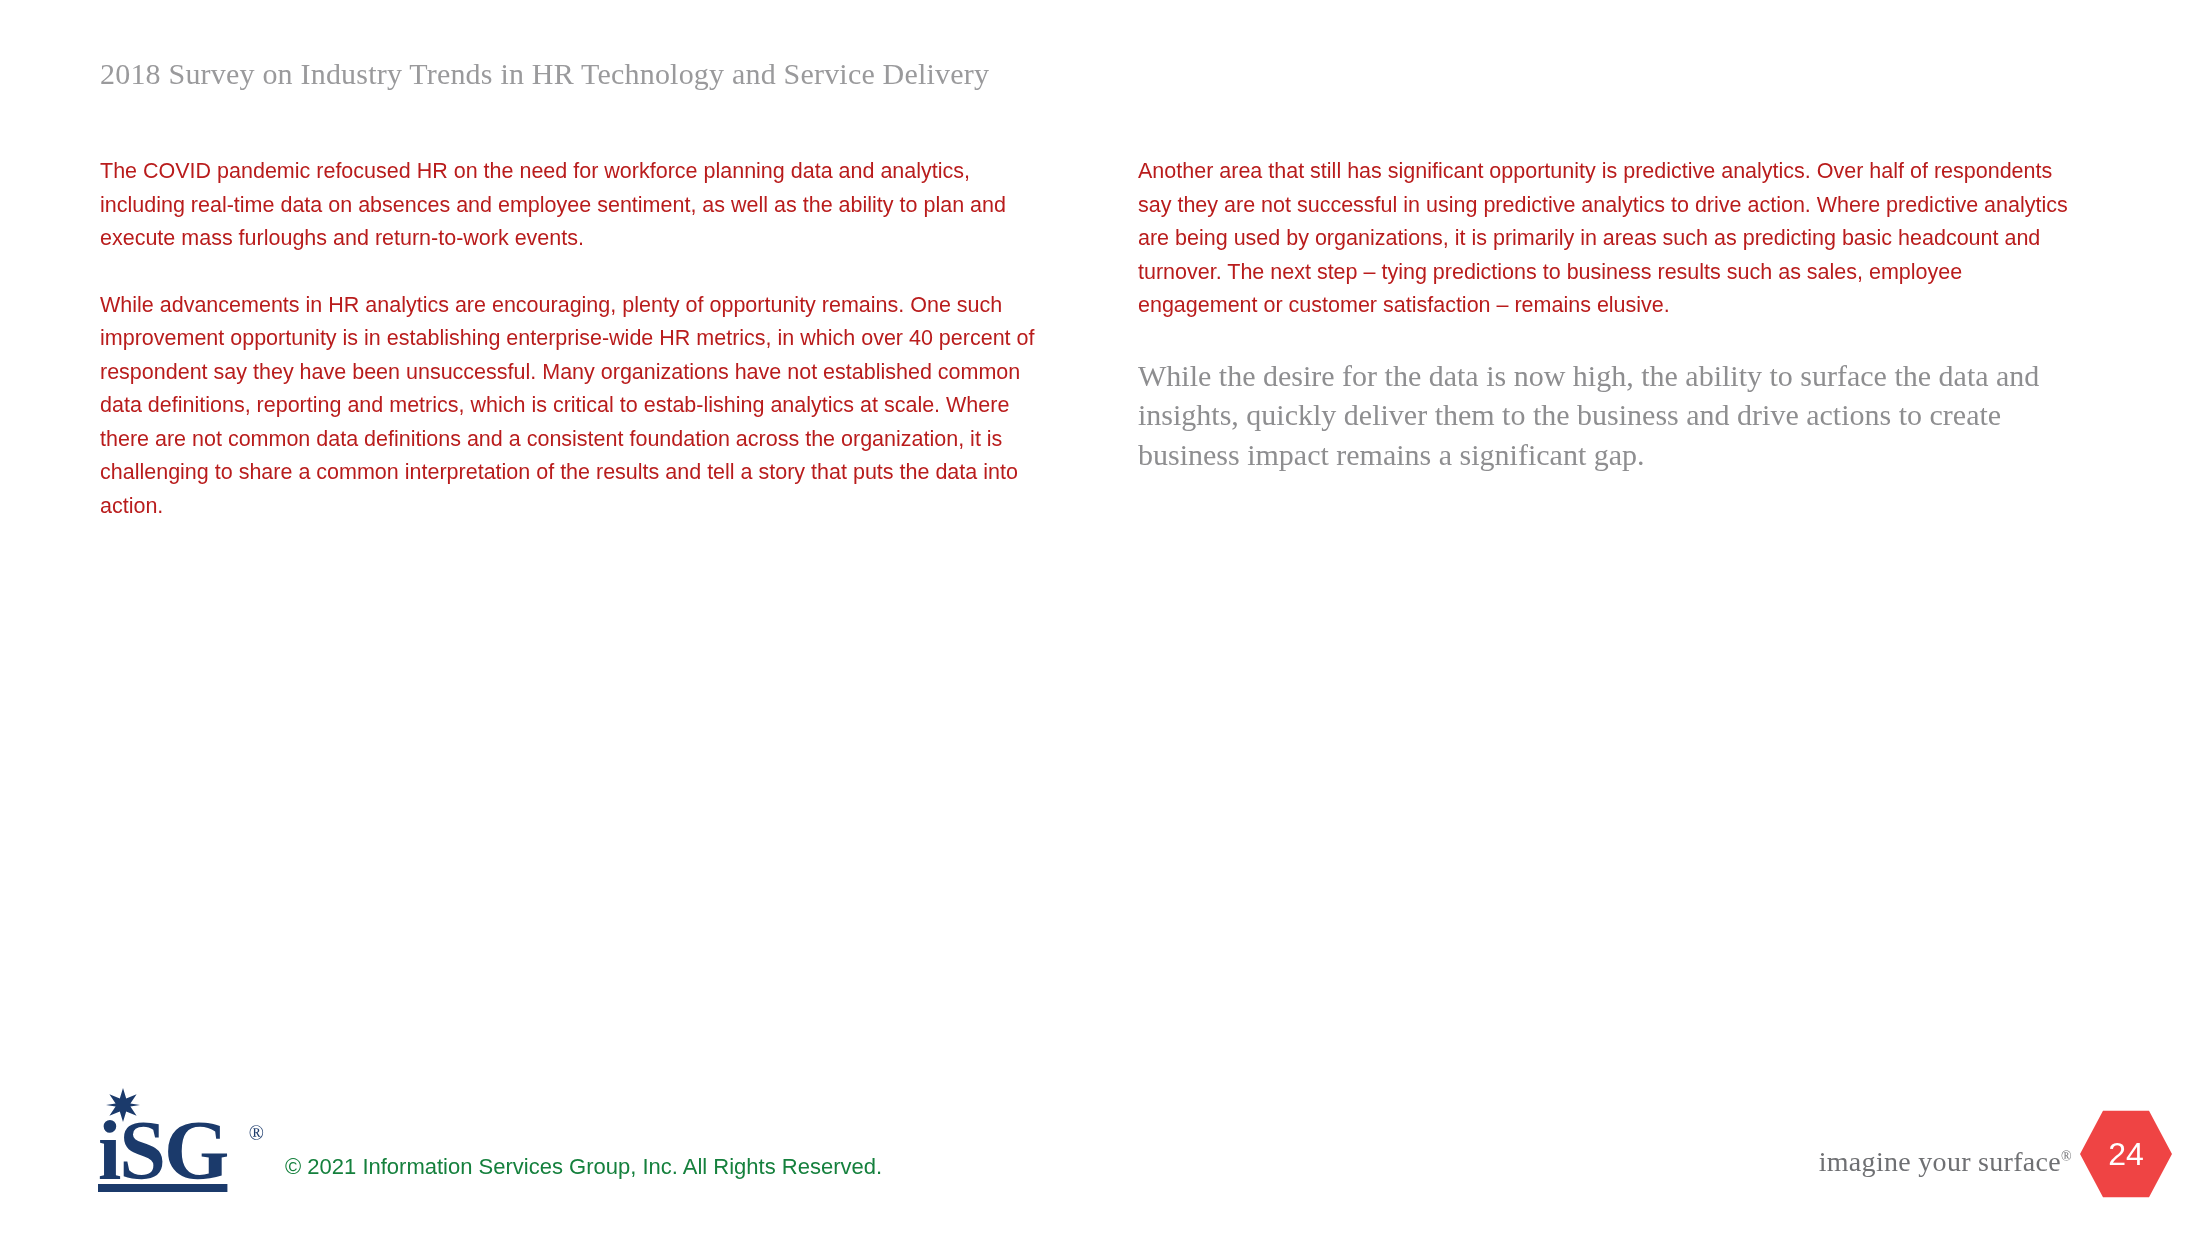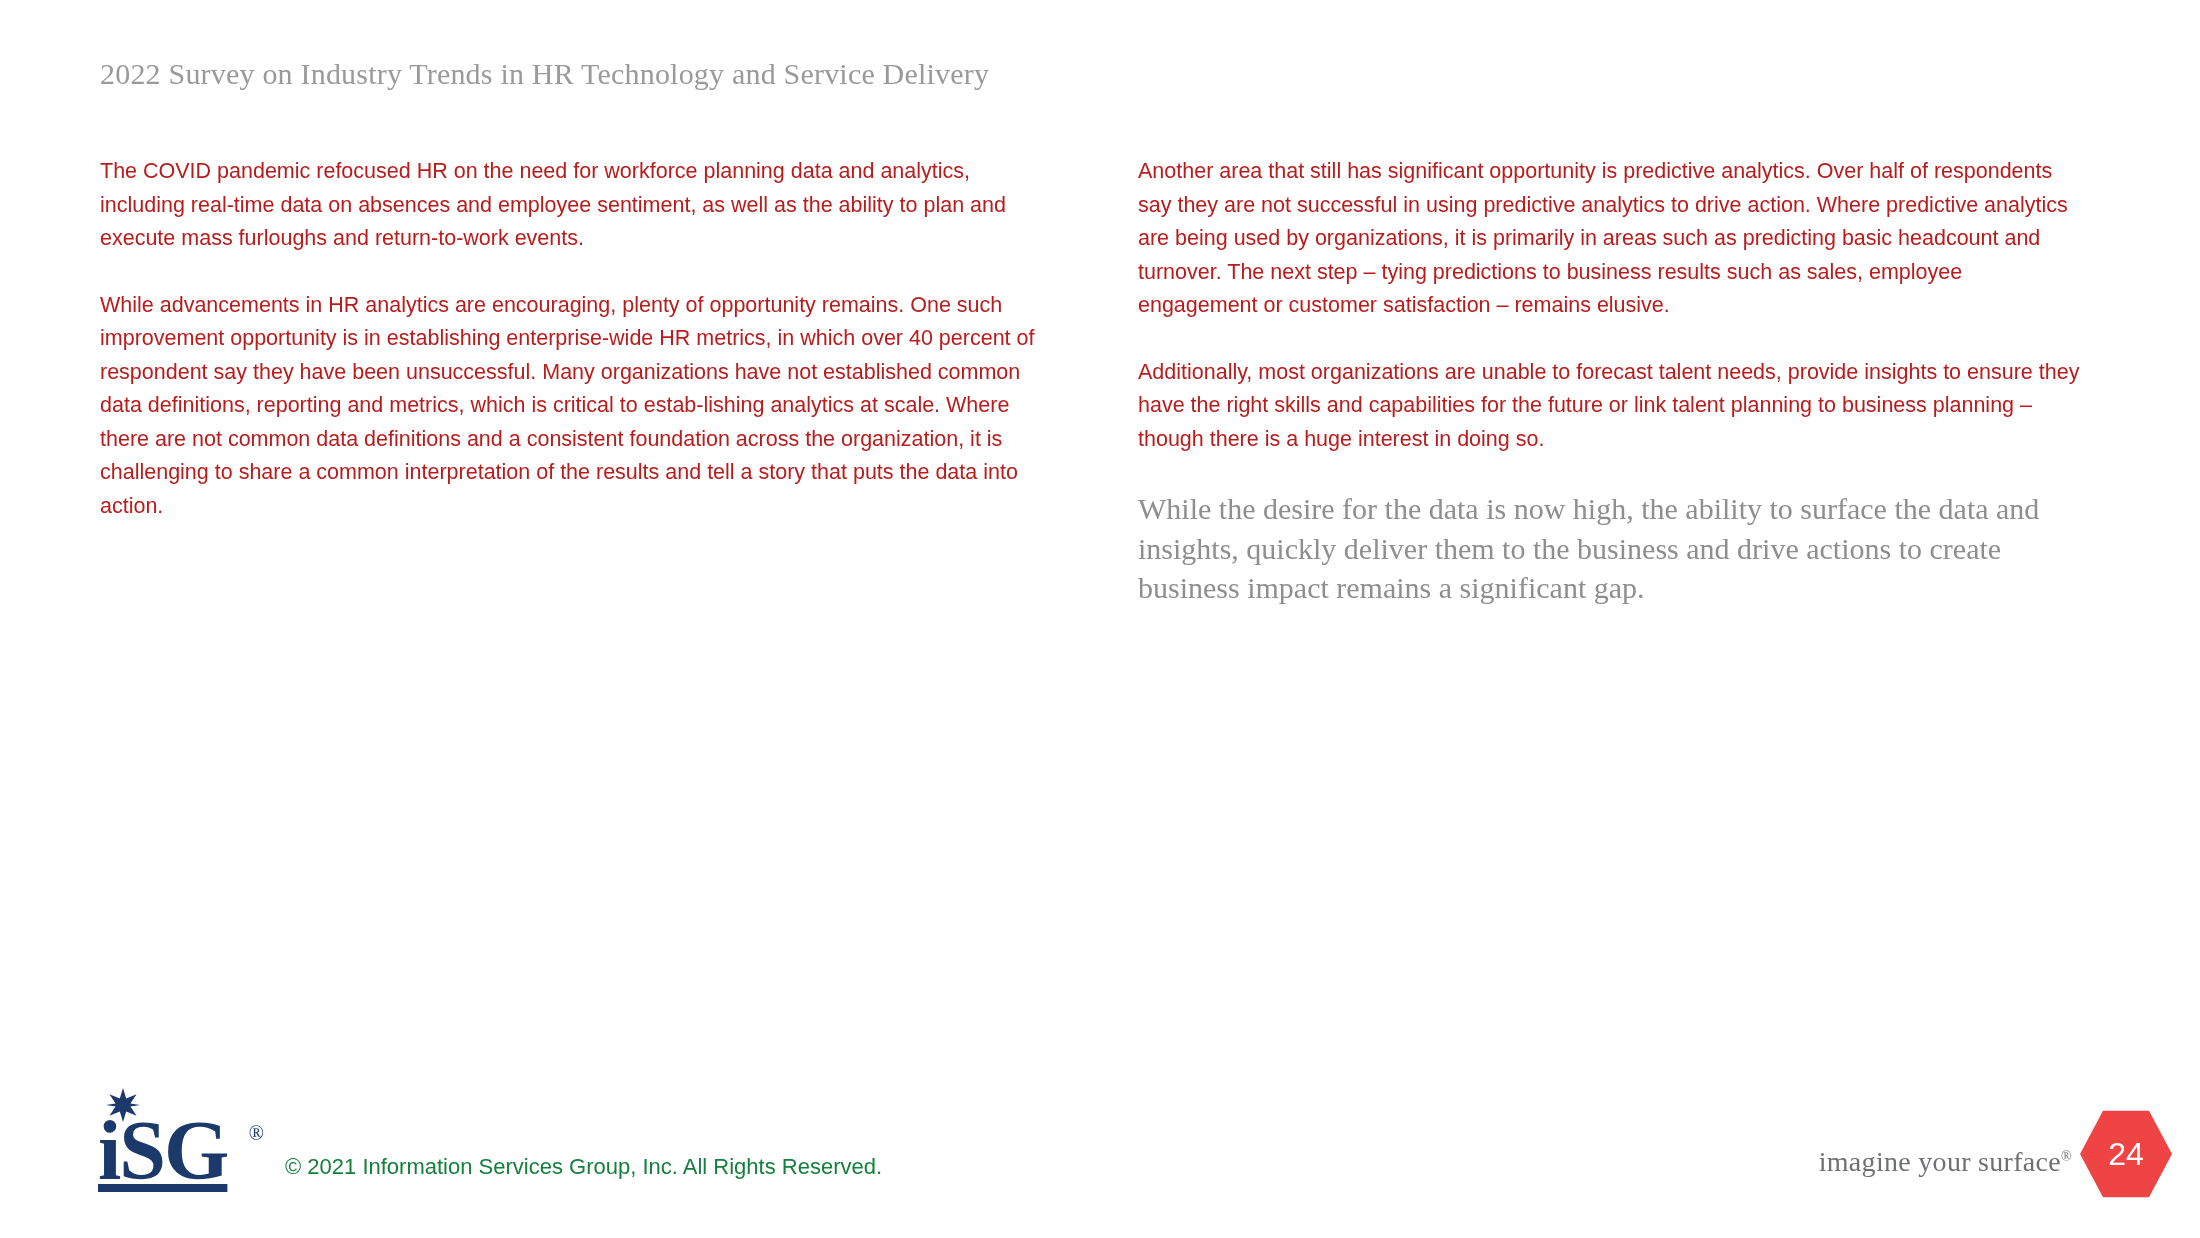--- a/index.html
+++ b/index.html
@@ -150,32 +150,31 @@
     font-family: "Liberation Sans", sans-serif;
     font-size: 32px;
     color: #ffffff;
   }
 </style>
 </head>
 <body>
 
 <div class="page">
 
-  <div class="header-title">2022 Survey on Industry Trends in HR Technology and Service Delivery</div>
+  <div class="header-title">2018 Survey on Industry Trends in HR Technology and Service Delivery</div>
 
   <div class="columns">
 
     <div class="col col-left">
       <p class="para">The COVID pandemic refocused HR on the need for workforce planning data and analytics, including real-time data on absences and employee sentiment, as well as the ability to plan and execute mass furloughs and return-to-work events.</p>
       <p class="para">While advancements in HR analytics are encouraging, plenty of opportunity remains. One such improvement opportunity is in establishing enterprise-wide HR metrics, in which over 40 percent of respondent say they have been unsuccessful. Many organizations have not established common data definitions, reporting and metrics, which is critical to estab-lishing analytics at scale. Where there are not common data definitions and a consistent foundation across the organization, it is challenging to share a common interpretation of the results and tell a story that puts the data into action.</p>
     </div>
 
     <div class="col col-right">
       <p class="para">Another area that still has significant opportunity is predictive analytics. Over half of respondents say they are not successful in using predictive analytics to drive action. Where predictive analytics are being used by organizations, it is primarily in areas such as predicting basic headcount and turnover. The next step – tying predictions to business results such as sales, employee engagement or customer satisfaction – remains elusive.</p>
-      <p class="para">Additionally, most organizations are unable to forecast talent needs, provide insights to ensure they have the right skills and capabilities for the future or link talent planning to business planning – though there is a huge interest in doing so.</p>
       <p class="pullquote">While the desire for the data is now high, the ability to surface the data and insights, quickly deliver them to the business and drive actions to create business impact remains a significant gap.</p>
     </div>
 
   </div>
 
   <div class="footer">
 
     <div class="logo">
       <span class="logo-star">
         <svg viewBox="0 0 34 34" width="34" height="34" aria-hidden="true">

